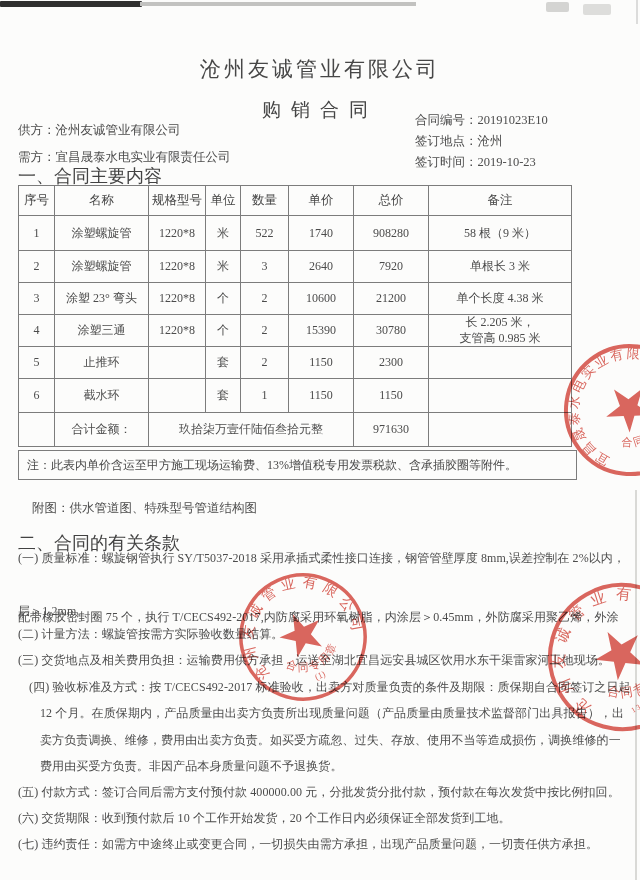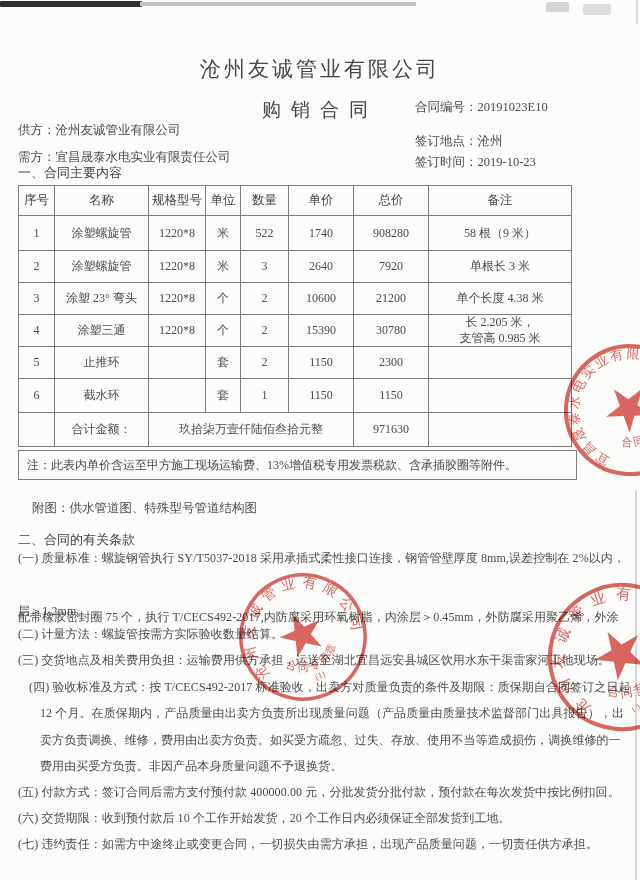--- a/index.html
+++ b/index.html
@@ -12,24 +12,24 @@
   .abs{position:absolute;white-space:nowrap;}
 
   
   .company-title{top:55px;left:0;width:640px;text-align:center;
     font-size:21px;letter-spacing:3px;color:#474747;font-weight:500;}
   .doc-title{top:97px;left:0;width:640px;text-align:center;
     font-size:19px;letter-spacing:10px;color:#454545;font-weight:500;}
   .hline{font-size:12.5px;color:#4c4c4c;line-height:1.15;}
   .supplier-line{top:123px;left:18px;}
   .buyer-line{top:150px;left:18px;}
-  .contract-no{top:100px;left:415px;}
+  .contract-no{top:113px;left:415px;}
   .sign-place{top:134px;left:415px;}
   .sign-date{top:155px;left:415px;}
-  .sec-heading{font-size:13px;color:#424242;line-height:1.15;}
+  .sec-heading{font-size:18px;color:#424242;line-height:1.15;}
   .sec1-heading{top:166px;left:18px;}
   .sec2-heading{top:533px;left:18px;}
 
   
   table.items{position:absolute;left:18px;top:185px;width:553px;
     border-collapse:collapse;table-layout:fixed;}
   table.items td{border:1px solid #7c7c7c;text-align:center;vertical-align:middle;
     font-size:12px;color:#4b4b4b;padding:0;overflow:hidden;}
   table.items tr.hdr td{height:29px;font-size:12.5px;color:#444;}
   table.items tr.r1 td{height:34px;}

